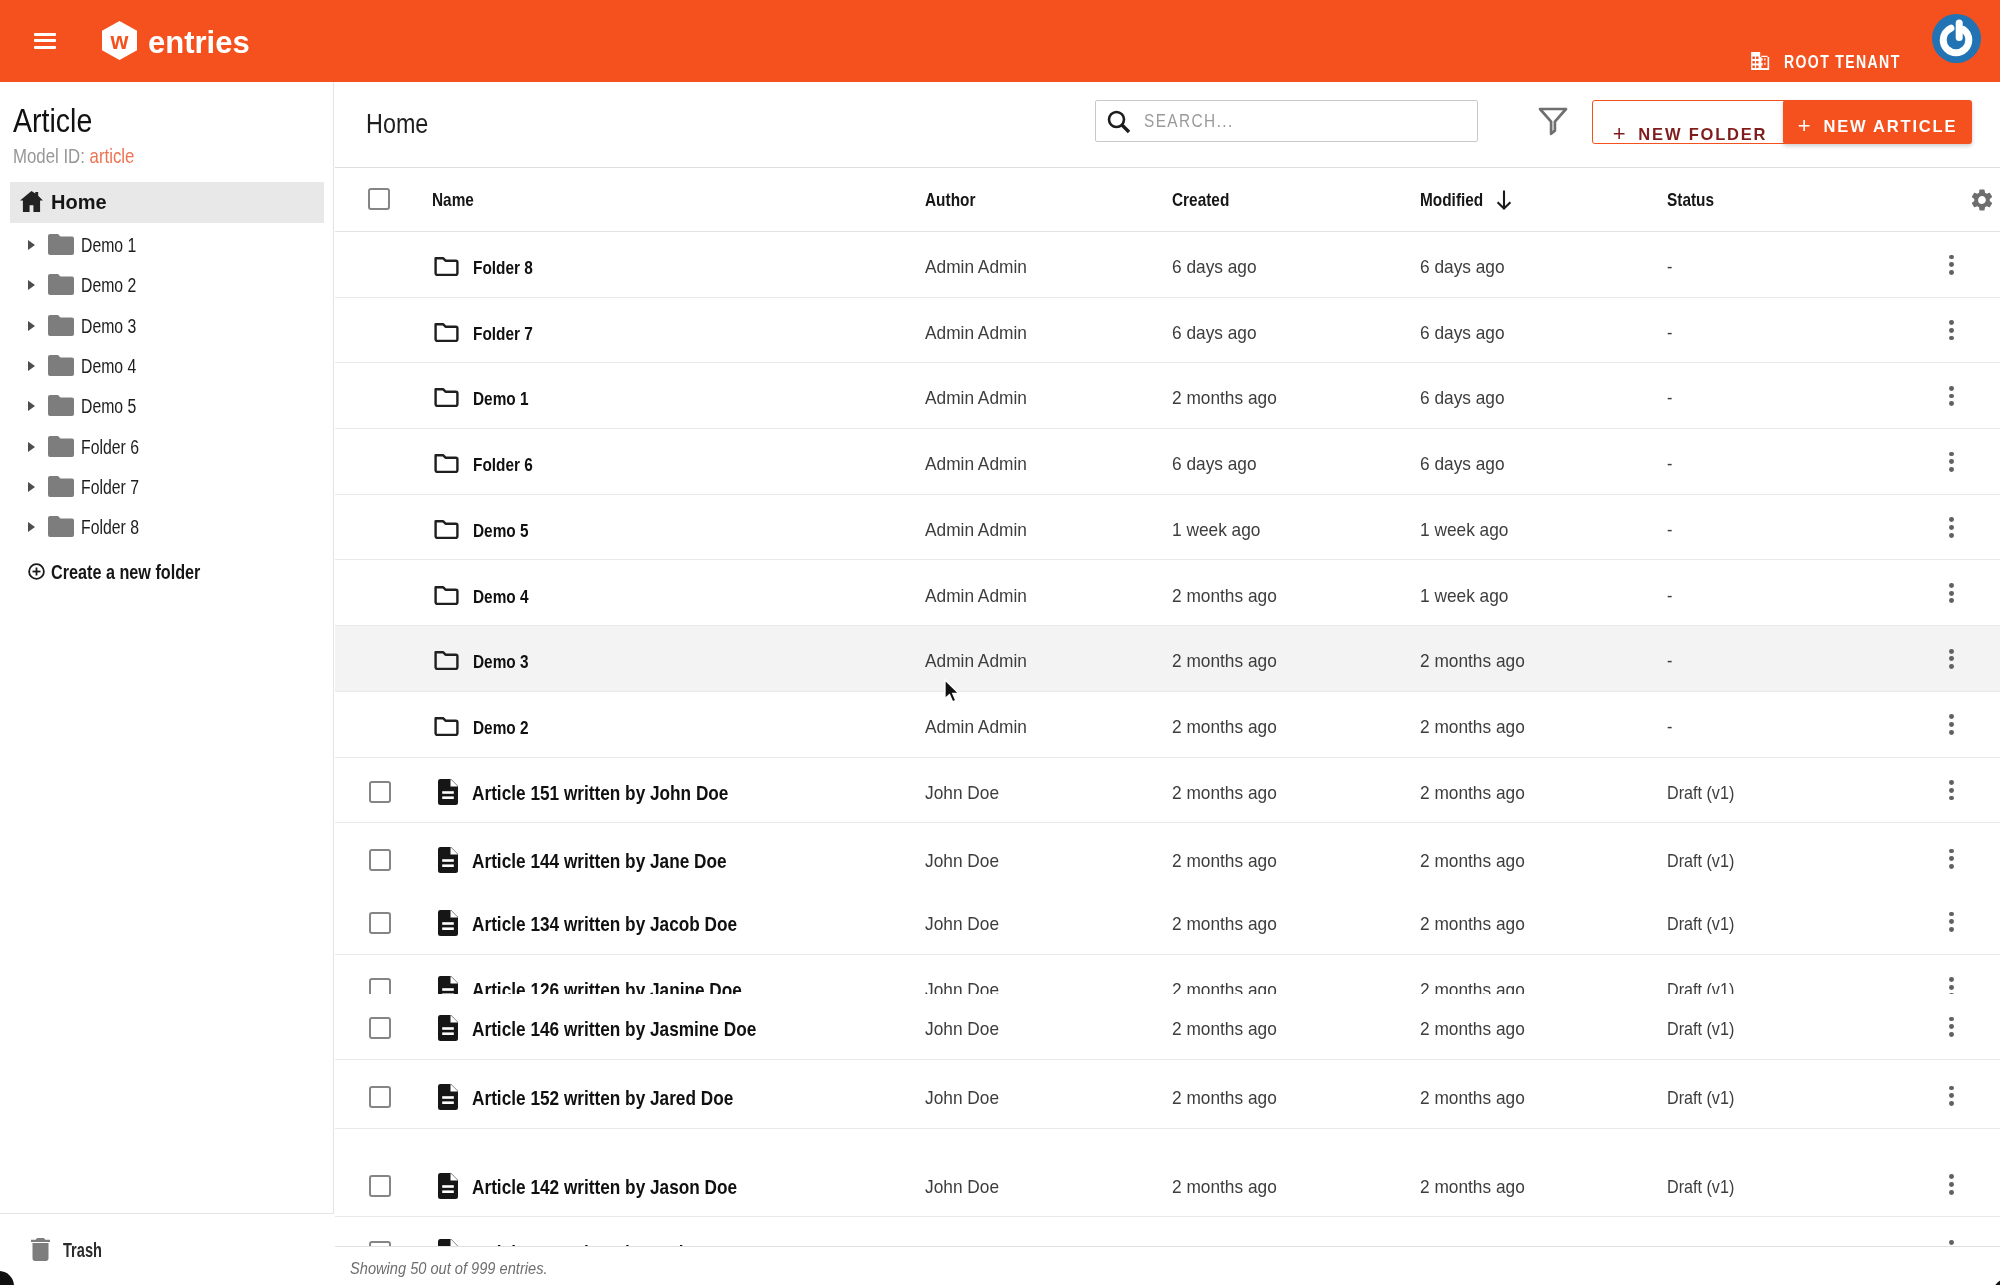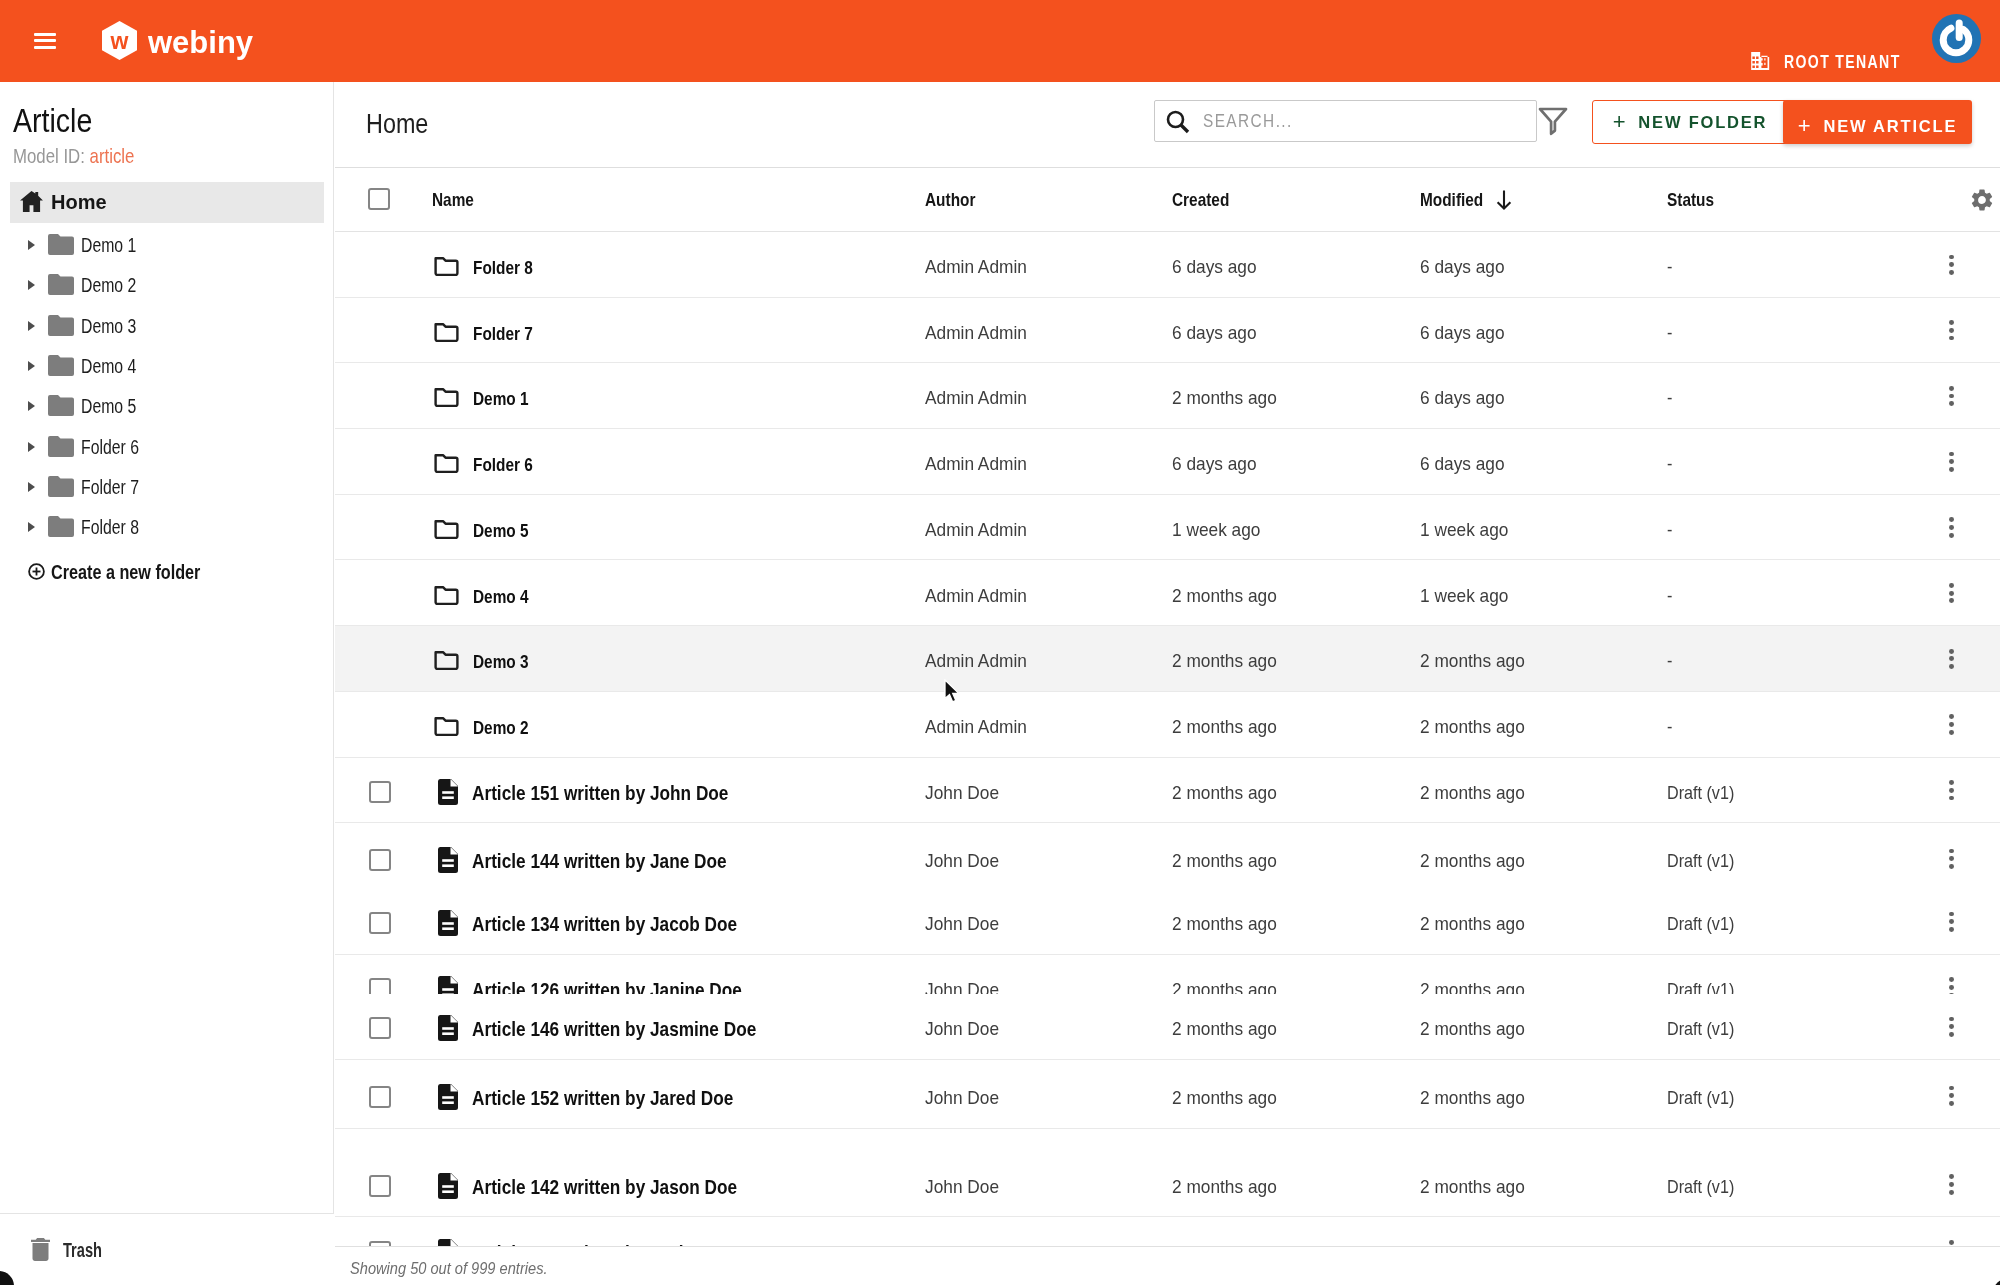--- a/index.html
+++ b/index.html
@@ -30,26 +30,26 @@
 .tree-item .lbl { position:absolute; left:81px; top:0; line-height:40px; font-size:20px; color:#1d1d1d; transform:translateZ(0) scaleX(0.79); transform-origin:left center; white-space:nowrap; }
 #sb-create { position:absolute; left:0px; top:551px; width:334px; height:40px; }
 #sb-create .cp { position:absolute; left:28px; top:12px; }
 #sb-create .lbl { position:absolute; left:51px; top:0; line-height:41px; font-size:20.5px; font-weight:700; color:#161616; transform:translateZ(0) scaleX(0.79); transform-origin:left center; white-space:nowrap; }
 #sb-bottom { position:absolute; left:0; top:1213px; width:334px; height:72px; border-top:1px solid #e4e4e4; background:#fff; }
 #sb-trash-ic { position:absolute; left:31px; top:24px; }
 #sb-trash-tx { position:absolute; left:63px; top:0; line-height:72px; font-size:20px; font-weight:700; color:#2b2b2b; transform:translateZ(0) scaleX(0.73); transform-origin:left center; }
 
 
 #main-title { position:absolute; left:366px; top:108px; font-size:27.5px; color:#1f1f1f; transform:translateZ(0) scaleX(0.85); transform-origin:left top; }
-#searchbox { position:absolute; left:1154px; top:100px; width:383px; height:42px; border:1px solid #c9c9c9; border-radius:2px; background:#fff; }
+#searchbox { position:absolute; left:1095px; top:100px; width:383px; height:42px; border:1px solid #c9c9c9; border-radius:2px; background:#fff; }
 #searchbox .mg { position:absolute; left:10px; top:8px; }
 #searchbox .ph { position:absolute; left:48px; top:0; line-height:40px; font-size:17.5px; color:#9a9a9a; letter-spacing:1.6px; transform:translateZ(0) scaleX(0.88); transform-origin:left center; }
 #filter-ic { position:absolute; left:1538px; top:107px; }
 .btn { position:absolute; transform:translateZ(0); top:100px; height:44px; border-radius:3px; font-size:16.5px; font-weight:700; letter-spacing:1.8px; text-align:center; white-space:nowrap; }
-#btn-folder { left:1592px; width:196px; background:#fff; border:1.5px solid #f4511e; color:#14532d; line-height:41px; }
+#btn-folder { left:1592px; width:196px; background:#fff; border:1.5px solid #f4511e; color:#7f1d1d; line-height:65px; }
 #btn-article { left:1783px; width:189px; background:#f4511e; color:#fff; line-height:51px; box-shadow:0 2px 4px rgba(0,0,0,0.2); }
 .btn .pl { font-size:22px; font-weight:400; vertical-align:-1.5px; margin-right:11px; }
 #hdr-sep { position:absolute; left:335px; top:167px; width:1665px; height:1px; background:#dedede; }
 
 
 #thead { position:absolute; left:335px; top:168px; width:1665px; height:64px; border-bottom:1px solid #e3e3e3; background:#fff; }
 .th { position:absolute; top:0; line-height:63px; font-size:19px; font-weight:700; color:#161616; transform:translateZ(0) scaleX(0.81); transform-origin:left center; }
 .cb { position:absolute; width:22px; height:22px; border:2.5px solid #858585; border-radius:3px; background:#fff; }
 .row { position:absolute; left:335px; width:1665px; height:65.7px; border-bottom:1px solid #e9e9e9; background:#fff; }
 .row.hover { background:#f3f3f3; }
@@ -78,21 +78,21 @@
 <div id="topbar">
   <div id="burger">
       <div style="top:0"></div>
       <div style="top:6.3px"></div>
       <div style="top:12.6px"></div>
     </div>
   <svg id="logo-hex" width="35" height="39" viewBox="0 0 35 39">
     <polygon points="17.5,0 35,9.75 35,29.25 17.5,39 0,29.25 0,9.75" fill="#ffffff"></polygon>
     <text x="17.5" y="28" font-family="Liberation Sans" font-size="23" font-weight="700" fill="#f4511e" text-anchor="middle">w</text>
   </svg>
-  <div id="logo-word">webiny</div>
+  <div id="logo-word">entries</div>
   <div id="tenant">
     <svg width="20" height="18" viewBox="0 0 24 22" fill="#fff">
       <path d="M11 6V0H0v22h22V6H11zM4.5 19.5h-3v-3h3v3zm0-5.5h-3v-3h3v3zm0-5.5h-3v-3h3v3zM9 19.5H6v-3h3v3zM9 14H6v-3h3v3zM9 8.5H6v-3h3v3zm11 11h-7.5v-3H14v-3h-1.5v-3H14v-3h-1.5v-3H20v15zm-2.5-12H16v3h1.5v-3zm0 5.5H16v3h1.5v-3z"></path>
     </svg>
     <div id="tenant-label">ROOT TENANT</div>
   </div>
   <div id="avatar">
     <svg width="49" height="49" viewBox="0 0 49 49">
       <circle cx="24" cy="26" r="12.8" fill="none" stroke="#fff" stroke-width="7" pathLength="100" stroke-dasharray="84 16" stroke-dashoffset="15.5" stroke-linecap="round"></circle>
       <line x1="27.2" y1="9" x2="27.2" y2="23.5" stroke="#fff" stroke-width="7" stroke-linecap="round"></line>

